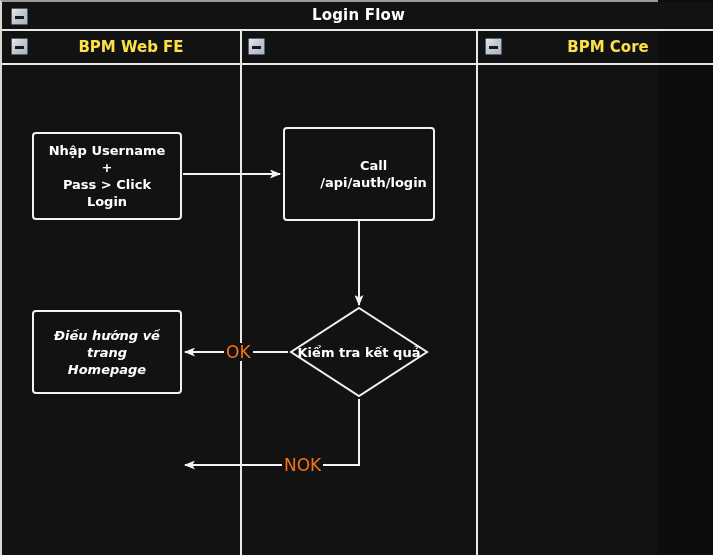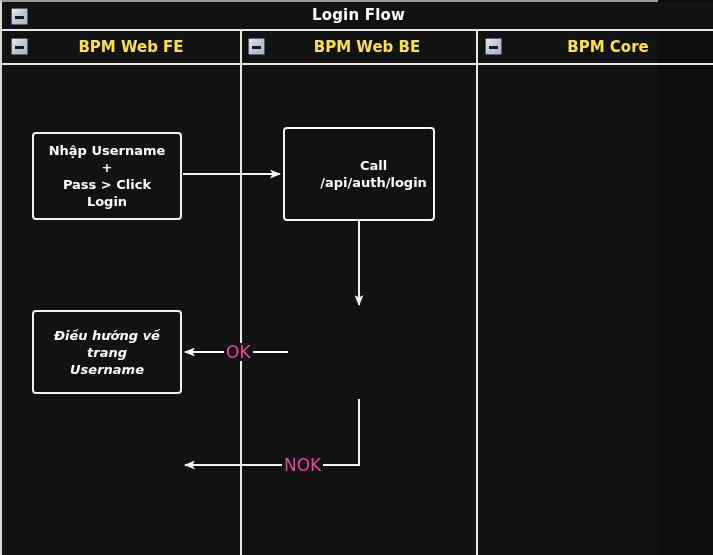--- a/index.html
+++ b/index.html
@@ -85,21 +85,21 @@
     font-size:13px;font-weight:bold;color:#ffffff;
     white-space:nowrap;
   }
 
   
   #edges{position:absolute;left:0;top:0;width:713px;height:555px;
          pointer-events:none;}
 
   .edge-label{
     position:absolute;
-    font-size:17px;font-weight:normal;color:#ec4899;
+    font-size:17px;font-weight:normal;color:#f97316;
     background:#121212;
     padding:0 2px;
     line-height:18px;
   }
 </style>
 </head>
 <body>
 
 <div id="canvas">
 
@@ -107,21 +107,20 @@
     <div class="minus-icon" style="left:9px;top:6px;"></div>
     <div id="title-text">Login Flow</div>
   </div>
 
   <div id="lanehead">
 
     <div class="minus-icon" style="left:9px;top:7px;"></div>
     <div class="lane-title" style="left:20px;width:218px;">BPM Web FE</div>
 
     <div class="minus-icon" style="left:246px;top:7px;"></div>
-    <div class="lane-title" style="left:256px;width:218px;">BPM Web BE</div>
 
     <div class="minus-icon" style="left:483px;top:7px;"></div>
     <div class="lane-title" style="left:497px;width:218px;">BPM Core</div>
   </div>
 
   <div class="lane-div" style="left:238px;"></div>
   <div class="lane-div" style="left:474px;"></div>
 
   <svg id="edges" width="713" height="555">
     <defs>
@@ -146,22 +145,28 @@
     <span>
       <span>Nhập Username +</span><br>
       <span>Pass &gt; Click Login</span>
     </span>
   </div>
 
   <div class="node" style="left:281px;top:125px;width:152px;height:94px;padding-left:37px;">
     <span>Call /api/auth/login</span>
   </div>
 
+  <div id="decision">
+    <svg width="140" height="92">
+      <polygon points="70,2 138,46 70,90 2,46" fill="#121212" stroke="#f2f2f2" stroke-width="2"></polygon>
+    </svg>
+    <div id="decision-label">Kiểm tra kết quả</div>
+  </div>
 
   <div class="node" style="left:30px;top:308px;width:150px;height:84px;font-style:italic;">
     <span>
       <span>Điều hướng về trang</span><br>
-      <span>Username</span>
+      <span>Homepage</span>
     </span>
   </div>
 
 
 </div>
 
 </body></html>

